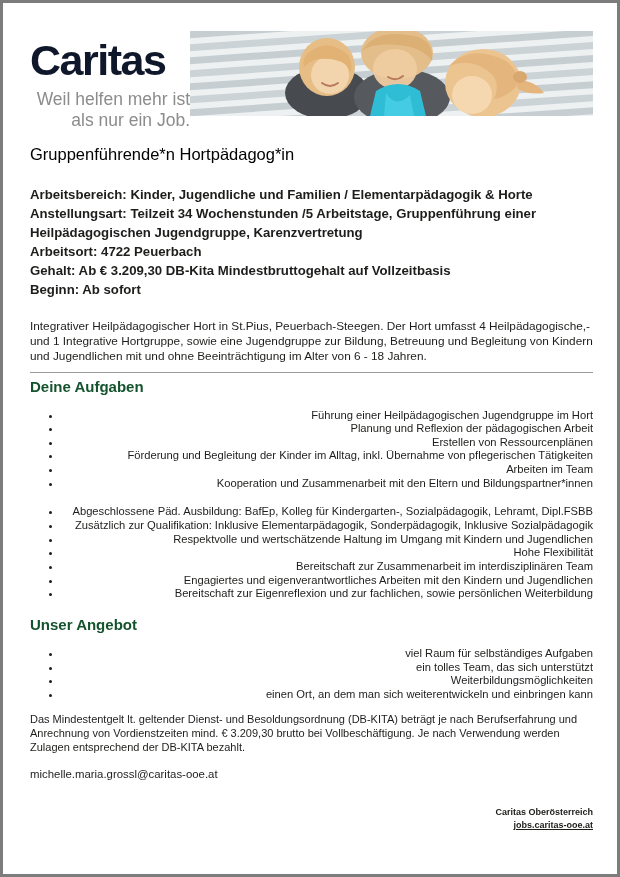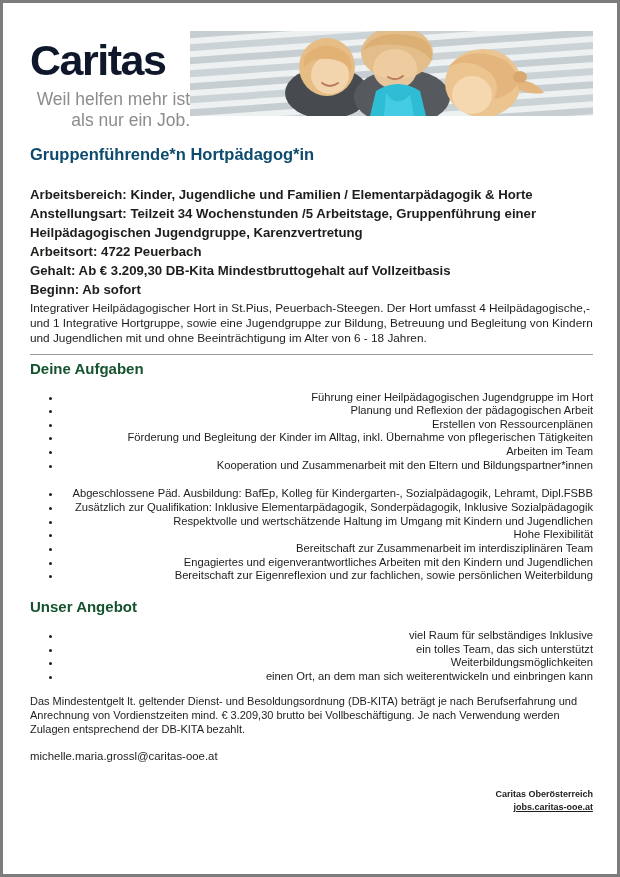--- a/index.html
+++ b/index.html
@@ -37,32 +37,32 @@
     height: 85px;
     margin-top: -2px;
     overflow: hidden;
   }
   .header-photo svg { display: block; }
 
   
   .job-title {
     margin: 13px 0 0 0;
     font-size: 16.5px;
-    font-weight: bold;
-    color: #0c4a6e;
+    font-weight: normal;
+    color: #000000;
   }
   .job-details {
     margin-top: 21px;
     font-size: 13.2px;
     font-weight: bold;
     line-height: 1.45;
     max-width: 562px;
   }
   .intro {
-    margin: 1px 0 0 0;
+    margin: 19px 0 0 0;
     font-size: 11.8px;
     line-height: 1.3;
     max-width: 566px;
   }
   .divider {
     border: none;
     border-top: 1px solid #9a9a9a;
     margin: 7px 0 0 0;
   }
 
@@ -201,21 +201,21 @@
       <li>Hohe Flexibilität</li>
       <li>Bereitschaft zur Zusammenarbeit im interdisziplinären Team</li>
       <li>Engagiertes und eigenverantwortliches Arbeiten mit den Kindern und Jugendlichen</li>
       <li>Bereitschaft zur Eigenreflexion und zur fachlichen, sowie persönlichen Weiterbildung</li>
     </ul>
   </div>
 
   <div class="section">
     <h2 class="section-title">Unser Angebot</h2>
     <ul class="bullet-list">
-      <li>viel Raum für selbständiges Inklusive</li>
+      <li>viel Raum für selbständiges Aufgaben</li>
       <li>ein tolles Team, das sich unterstützt</li>
       <li>Weiterbildungsmöglichkeiten</li>
       <li>einen Ort, an dem man sich weiterentwickeln und einbringen kann</li>
     </ul>
   </div>
 
   <p class="legal">Das Mindestentgelt lt. geltender Dienst- und Besoldungsordnung (DB-KITA) beträgt je nach Berufserfahrung und Anrechnung von Vordienstzeiten mind. € 3.209,30 brutto bei Vollbeschäftigung. Je nach Verwendung werden Zulagen entsprechend der DB-KITA bezahlt.</p>
 
   <p class="contact-email">michelle.maria.grossl@caritas-ooe.at</p>
 

